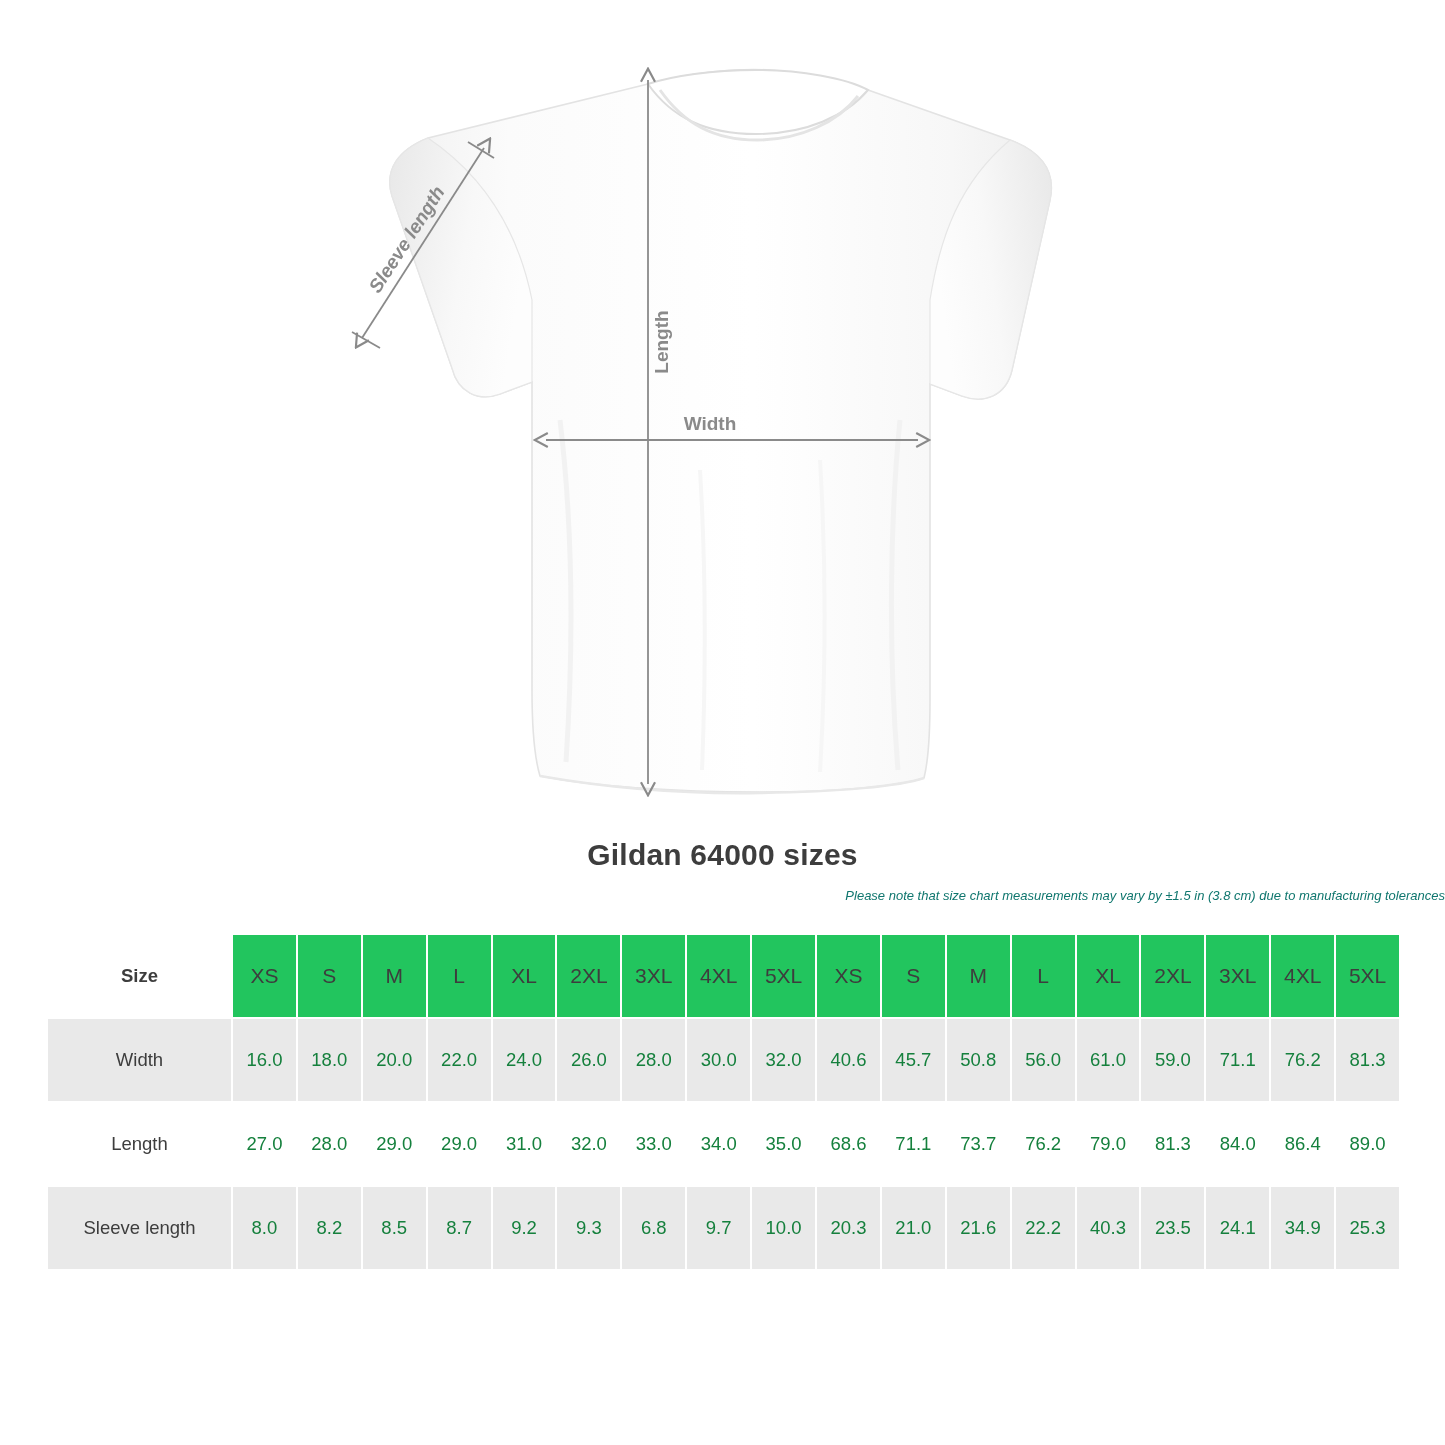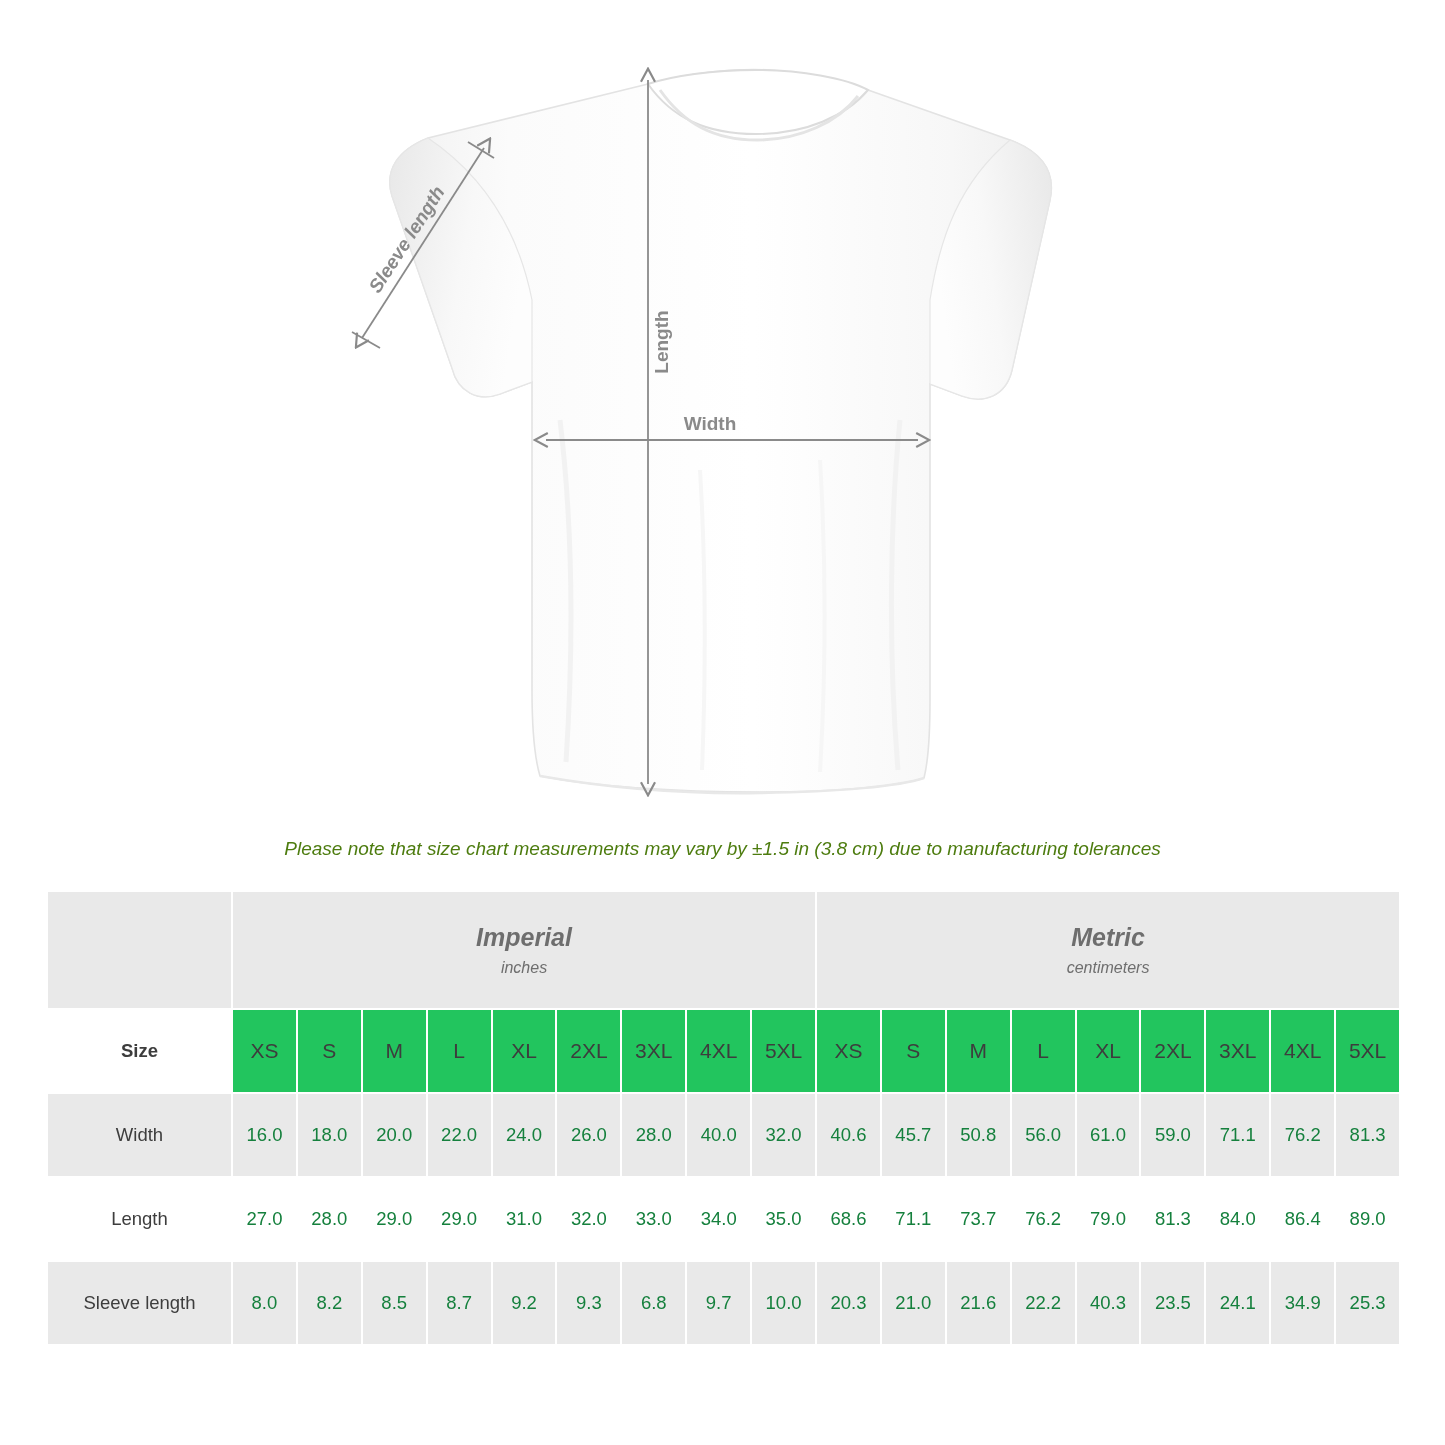--- a/index.html
+++ b/index.html
@@ -39,24 +39,25 @@
     text-align: center;
     margin-top: 18px;
   }
   .chart-title {
     font-size: 30px;
     font-weight: bold;
     color: #3d3d3d;
     letter-spacing: 0.2px;
   }
   .chart-note {
-    font-size: 19px;
+    font-size: 13px;
     font-style: italic;
-    color: #4d7c0f;
+    color: #0f766e;
     margin-top: 16px;
+    text-align: right;
   }
 
   
   .table-wrap {
     margin: 30px 46px 0 46px;
   }
   table.size-table {
     border-collapse: collapse;
     width: 1353px;
     table-layout: fixed;
@@ -224,42 +225,32 @@
 
       <text id="lbl-sleeve" x="412" y="243" transform="rotate(-57 412 243)" text-anchor="middle" font-family="Liberation Sans, sans-serif" font-size="19" font-weight="bold" font-style="italic" fill="#8a8a8a">Sleeve length</text>
 
       <text id="lbl-length" x="668" y="342" transform="rotate(-90 668 342)" text-anchor="middle" font-family="Liberation Sans, sans-serif" font-size="19" font-weight="bold" fill="#8a8a8a">Length</text>
 
       <text id="lbl-width" x="710" y="430" text-anchor="middle" font-family="Liberation Sans, sans-serif" font-size="19" font-weight="bold" fill="#8a8a8a">Width</text>
     </svg>
   </div>
 
   <div class="title-block">
+    <div class="chart-title">Gildan 64000 sizes</div>
     <div class="chart-note">Please note that size chart measurements may vary by ±1.5 in (3.8 cm) due to manufacturing tolerances</div>
   </div>
 
   <div class="table-wrap">
     <table class="size-table">
       <colgroup>
         <col style="width:185px">
         <col span="18" style="width:64.9px">
       </colgroup>
       <tbody>
 
-        <tr class="unit-row">
-          <td class="corner"></td>
-          <td colspan="9">
-            <div class="unit-name">Imperial</div>
-            <div class="unit-sub">inches</div>
-          </td>
-          <td colspan="9">
-            <div class="unit-name">Metric</div>
-            <div class="unit-sub">centimeters</div>
-          </td>
-        </tr>
 
         <tr class="size-row">
           <td class="rowlabel">Size</td>
           <td>XS</td>
           <td>S</td>
           <td>M</td>
           <td>L</td>
           <td>XL</td>
           <td>2XL</td>
           <td>3XL</td>
@@ -278,21 +269,21 @@
 
         <tr class="data-row row-shade">
           <td class="rowlabel">Width</td>
           <td>16.0</td>
           <td>18.0</td>
           <td>20.0</td>
           <td>22.0</td>
           <td>24.0</td>
           <td>26.0</td>
           <td>28.0</td>
-          <td>40.0</td>
+          <td>30.0</td>
           <td>32.0</td>
           <td>40.6</td>
           <td>45.7</td>
           <td>50.8</td>
           <td>56.0</td>
           <td>61.0</td>
           <td>59.0</td>
           <td>71.1</td>
           <td>76.2</td>
           <td>81.3</td>

